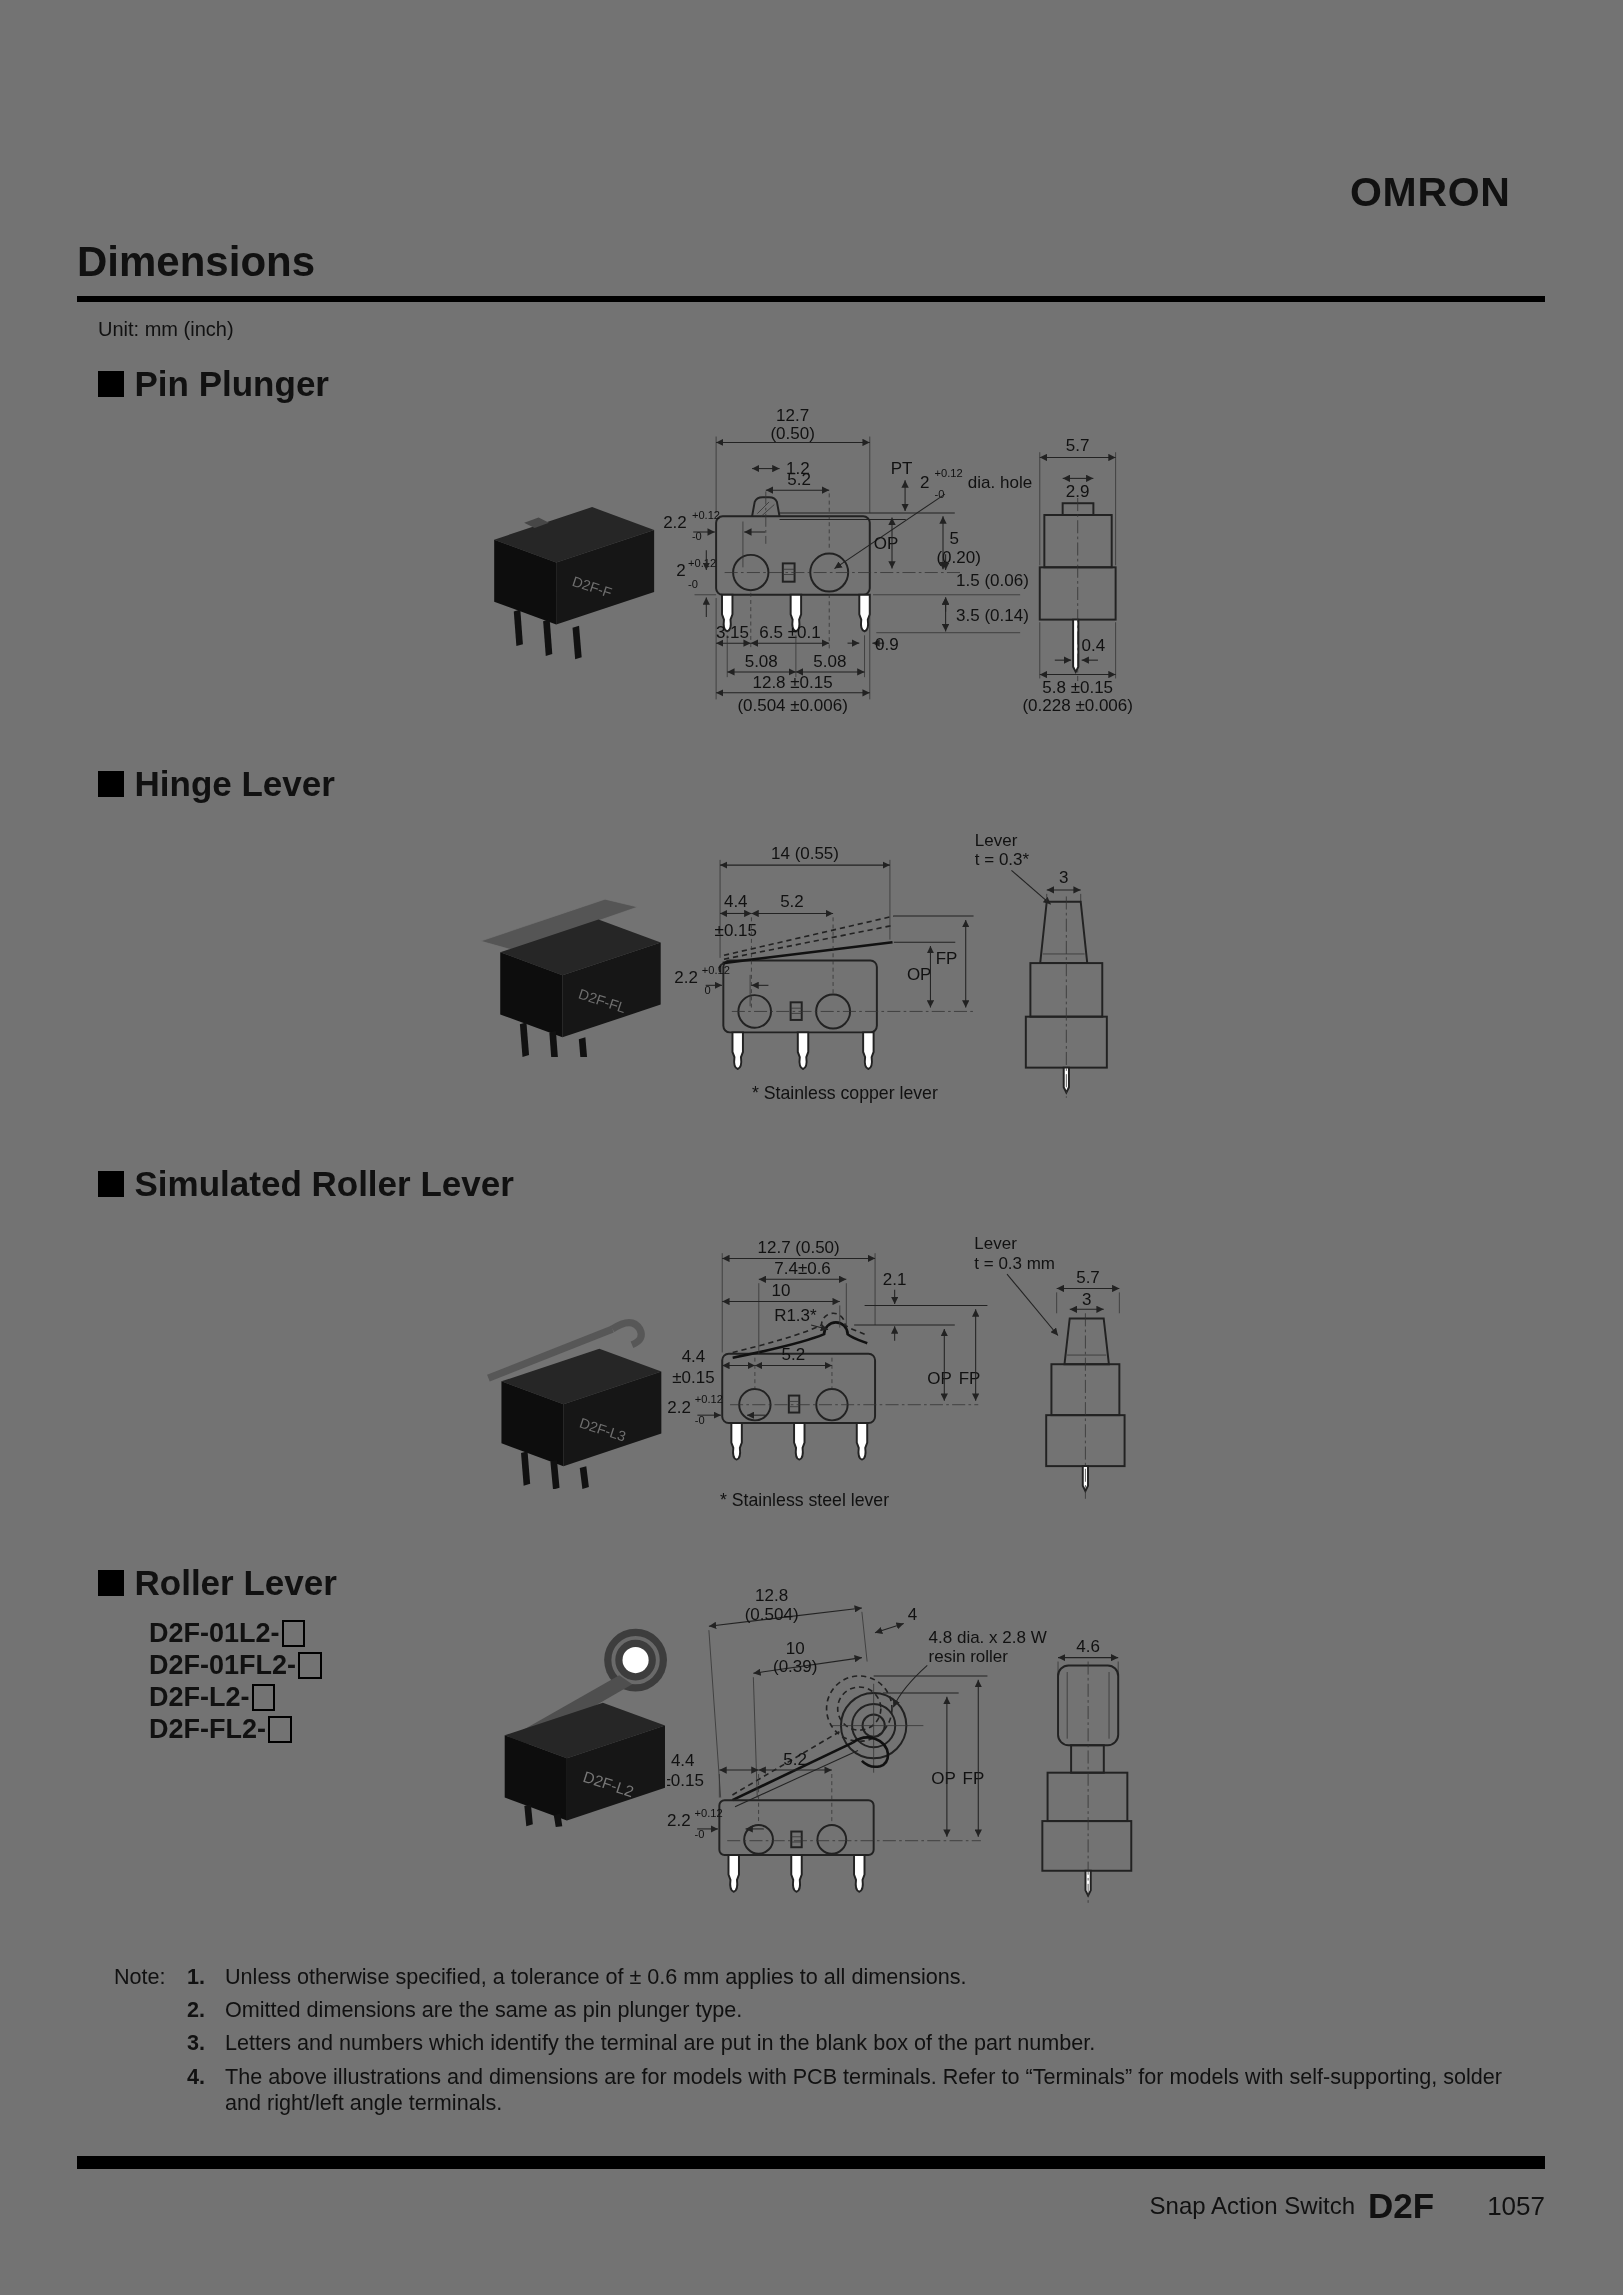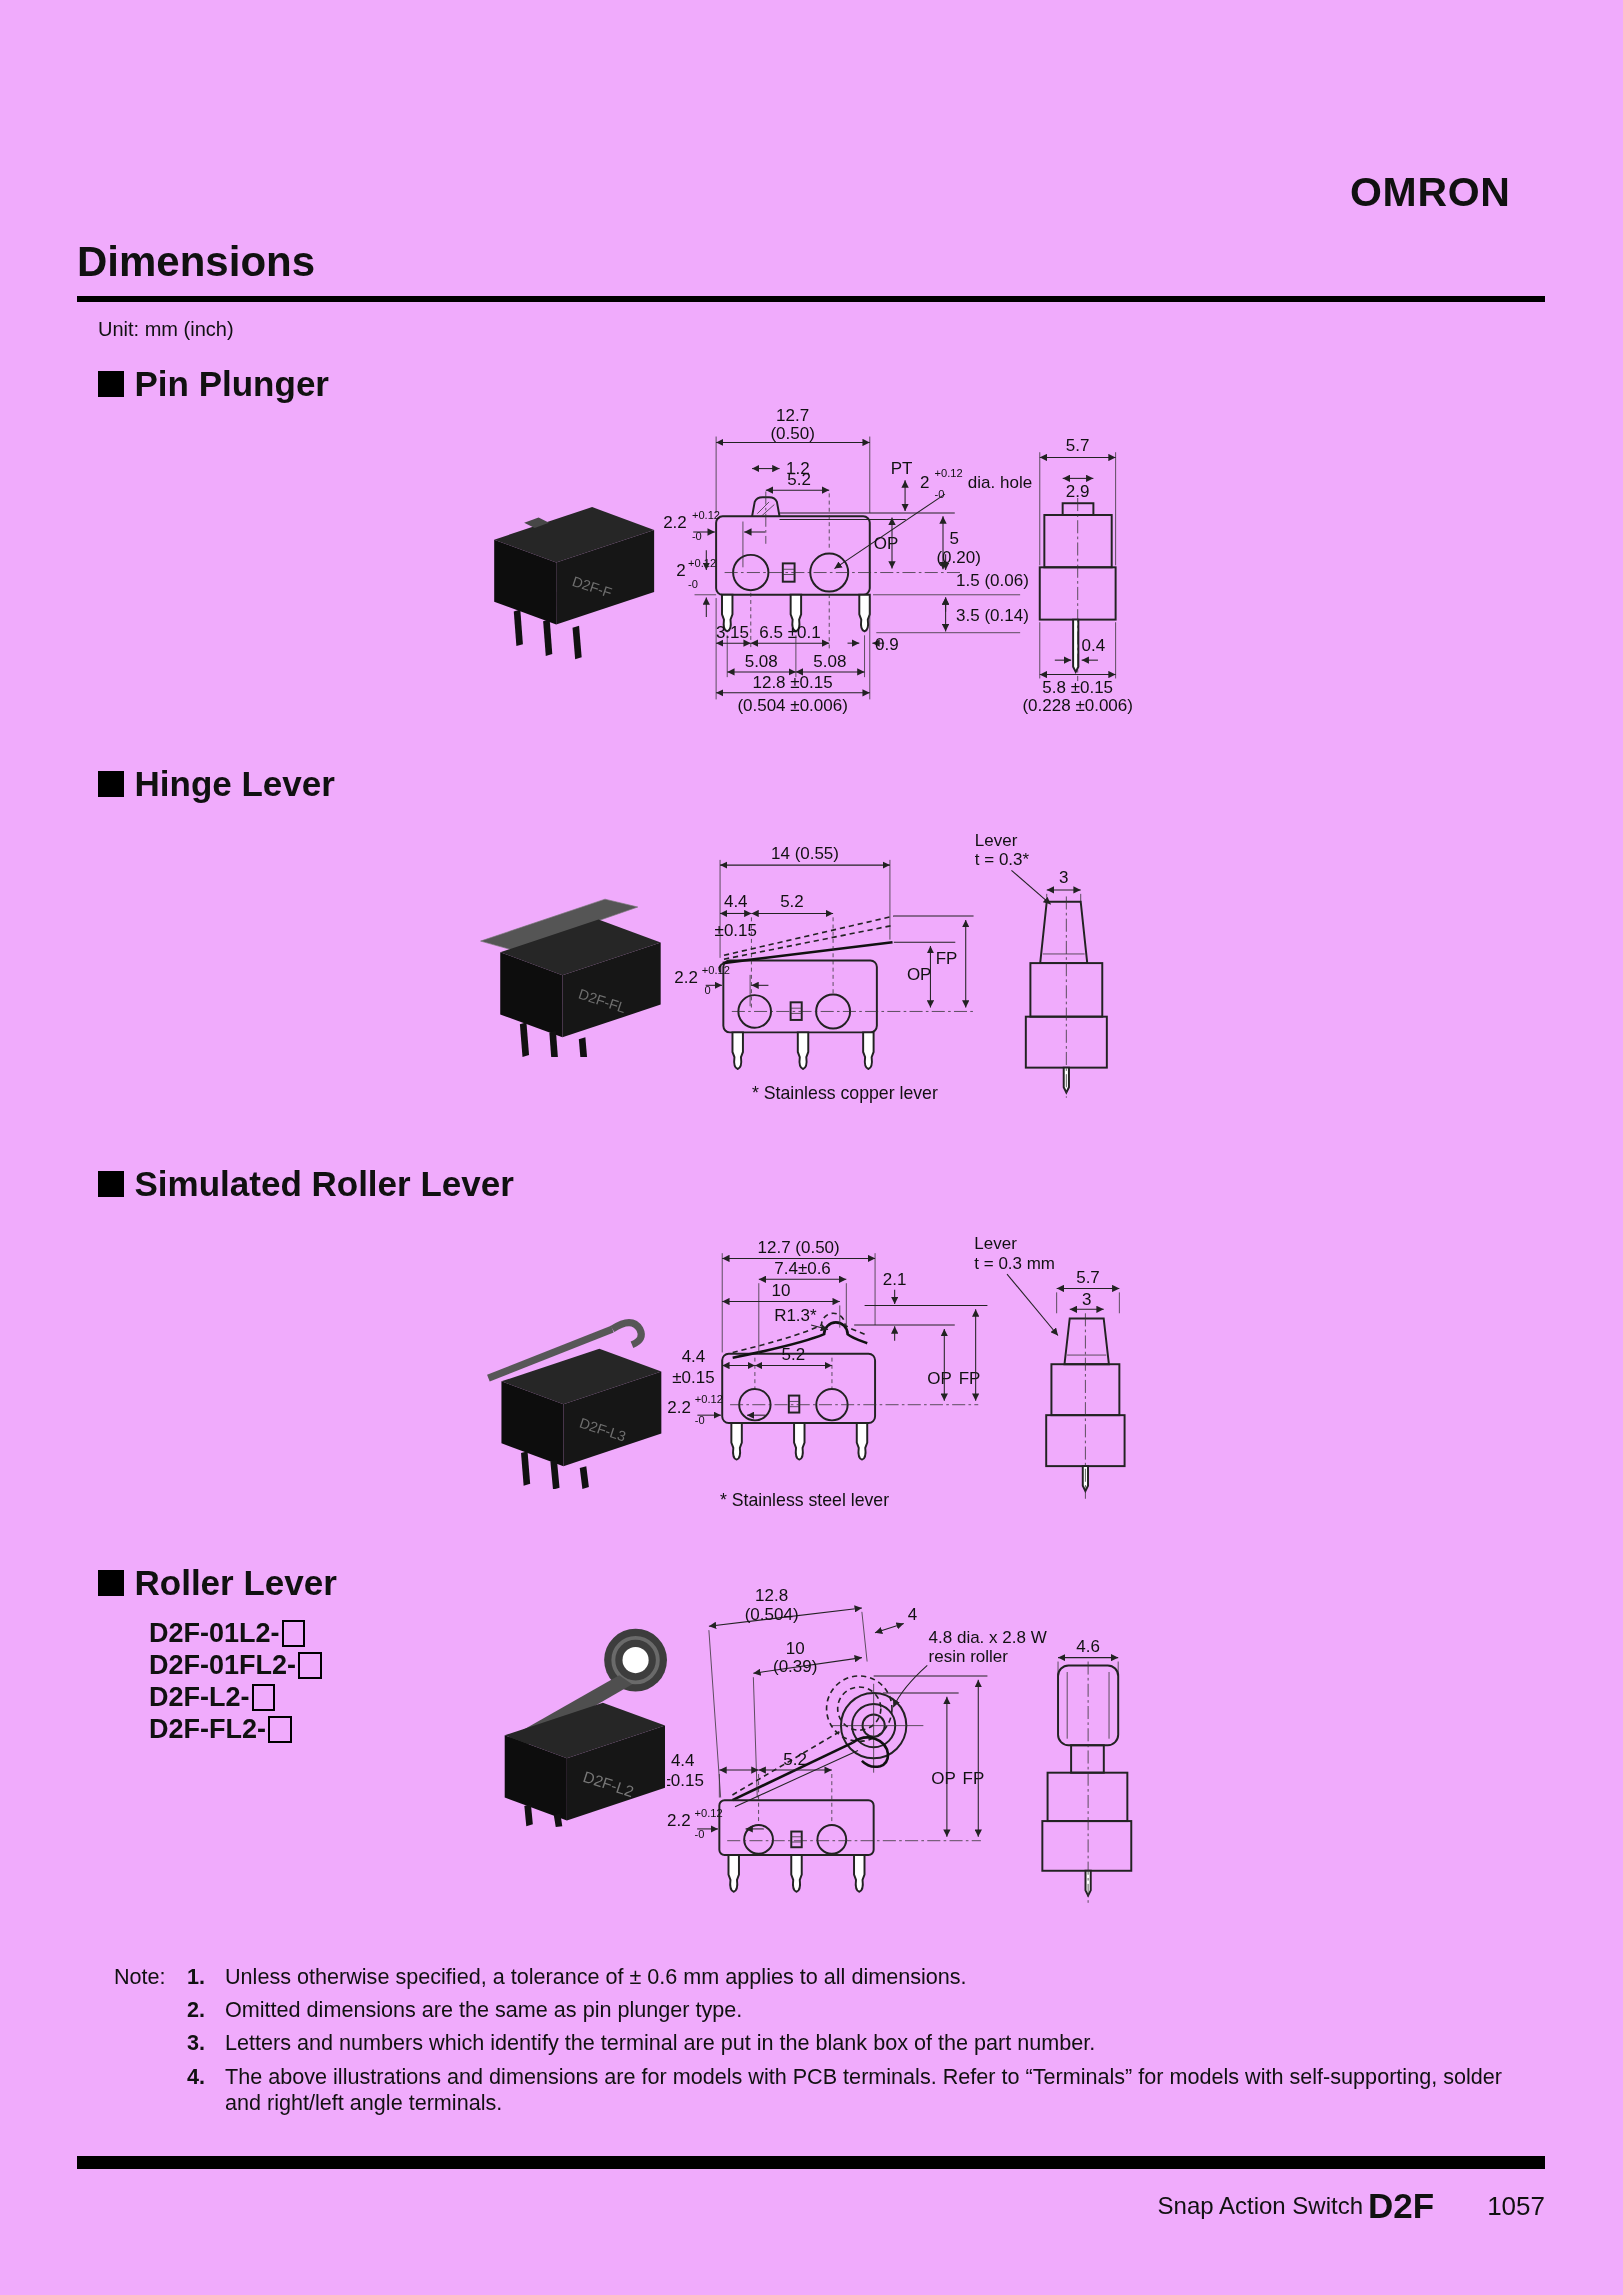--- a/index.html
+++ b/index.html
@@ -1,37 +1,37 @@
 <!DOCTYPE html>
 <html style="font-size:10.5px"><head>
 <meta charset="utf-8">
 <style>
   html,body{margin:0;padding:0;background:#e8e8e8}
-  .page{position:relative;width:1623px;height:2295px;background:#f0abfc;
+  .page{position:relative;width:1623px;height:2295px;background:#737373;
         font-family:"Liberation Sans",sans-serif;color:#111;overflow:hidden}
   .abs{position:absolute}
   .logo{font-weight:bold;font-size:41px;letter-spacing:0.7px}
   .h1{font-weight:bold;font-size:42px}
   .rule{background:#000}
   .unit{font-size:20px}
   .sec-head{display:flex;align-items:center;gap:10.5px;font-size:35px;font-weight:bold;white-space:nowrap}
   .sq{width:26px;height:26px;background:#000;flex:0 0 auto}
   .models{font-size:27px;font-weight:bold;line-height:32px;white-space:nowrap}
   .model{height:32px}
   .bbox{display:inline-block;width:19.6px;height:23.6px;border:2px solid #000;margin-left:2px;vertical-align:-5.2px}
   .fn{font-size:17.7px}
   .notes{width:1420px;font-size:21.6px}
   .note-row{display:flex;align-items:flex-start;margin-bottom:7.2px}
   .note-label{width:73px;font-weight:normal;flex:0 0 auto}
   .note-num{width:38px;font-weight:bold;flex:0 0 auto}
   .note-text{flex:1}
   .footer-bar{background:#000}
   .footer{display:flex;align-items:center}
   .f-prod{font-size:24px}
-  .f-model{font-size:35px;font-weight:bold;margin-left:5px}
+  .f-model{font-size:35px;font-weight:bold;margin-left:13px}
   .f-page{font-size:26px;margin-left:53px}
   
   svg text{font-family:"Liberation Sans",sans-serif;fill:#111;font-size:26px;text-anchor:middle}
   svg text.ta{text-anchor:start}
   svg text.ts{font-size:17px;text-anchor:start}
   .ol{fill:none;stroke:#222;stroke-width:3}
   .ow{fill:#fff;stroke:#222;stroke-width:3}
   .d{stroke:#222;stroke-width:1.6;fill:none}
   .e{stroke:#333;stroke-width:1.2;fill:none}
   .c{stroke:#333;stroke-width:1.2;fill:none;stroke-dasharray:20 5 4 5}

